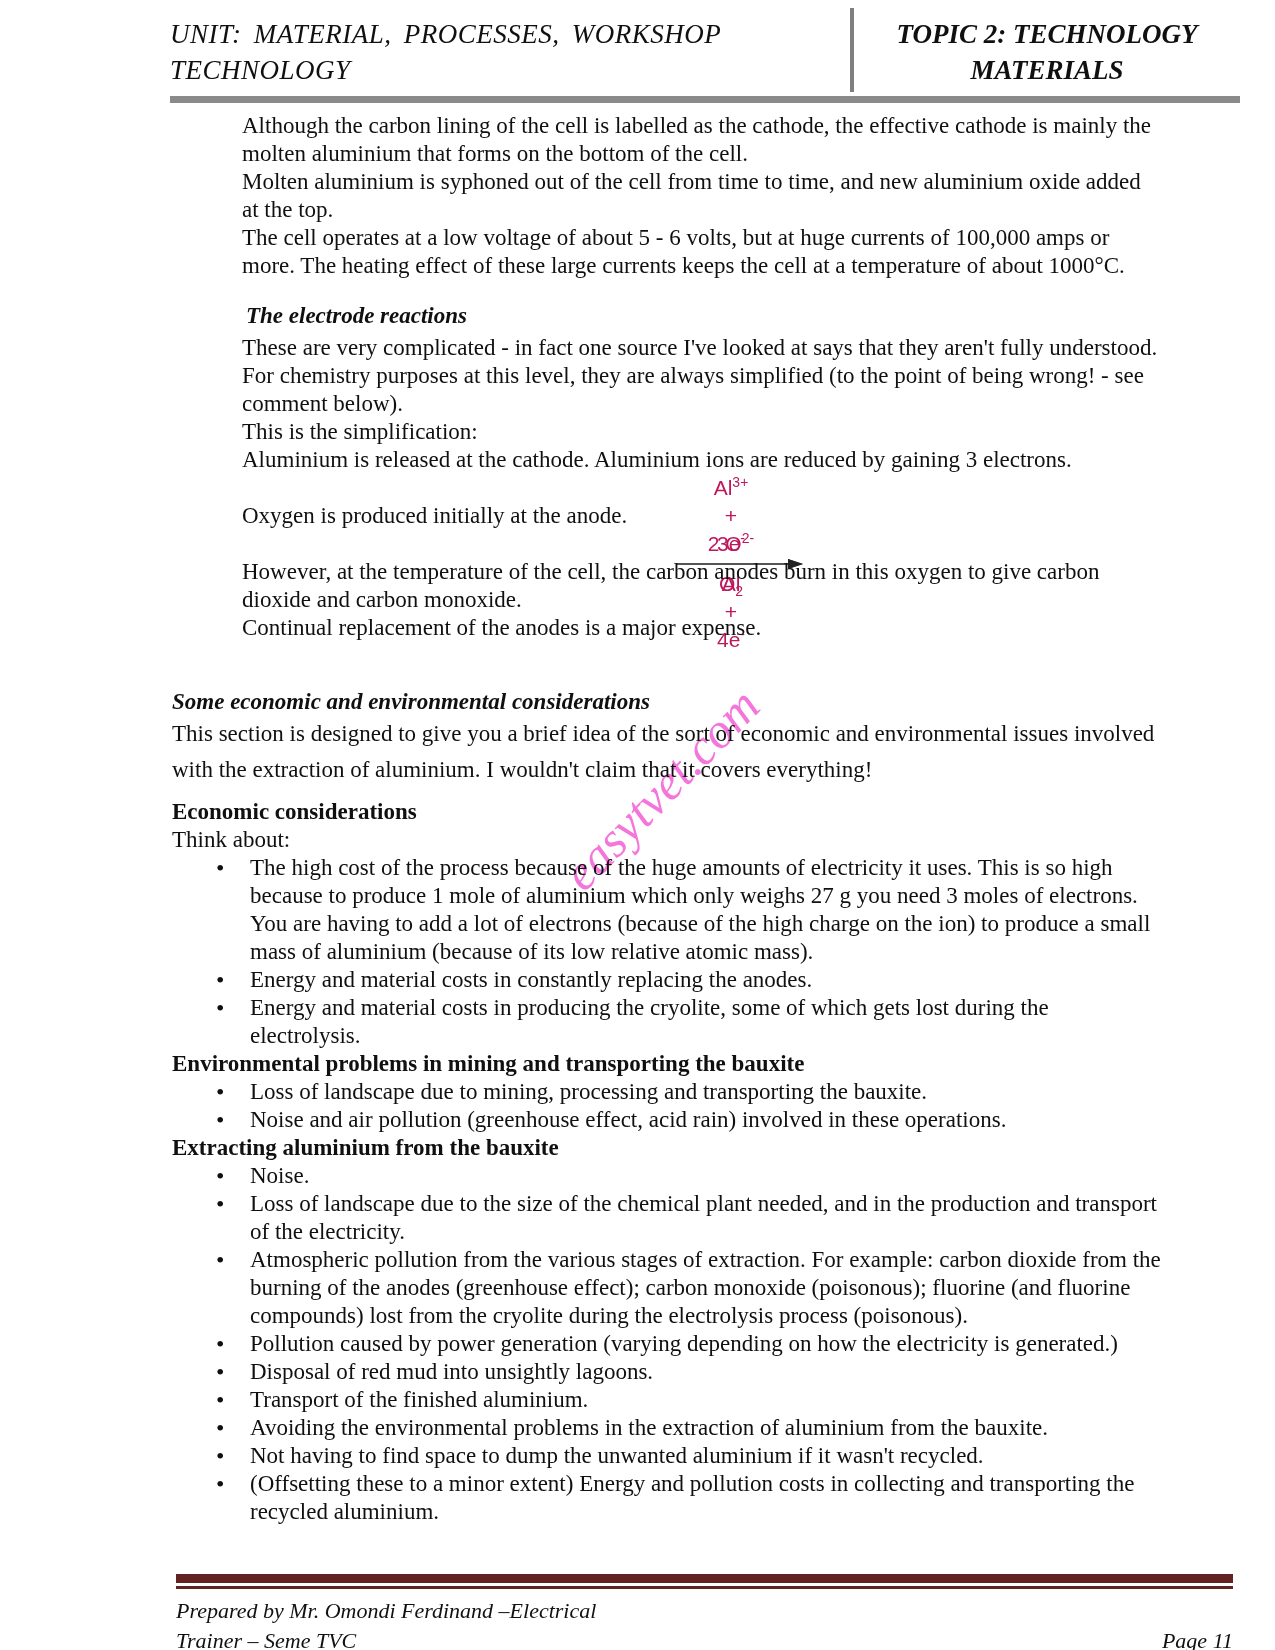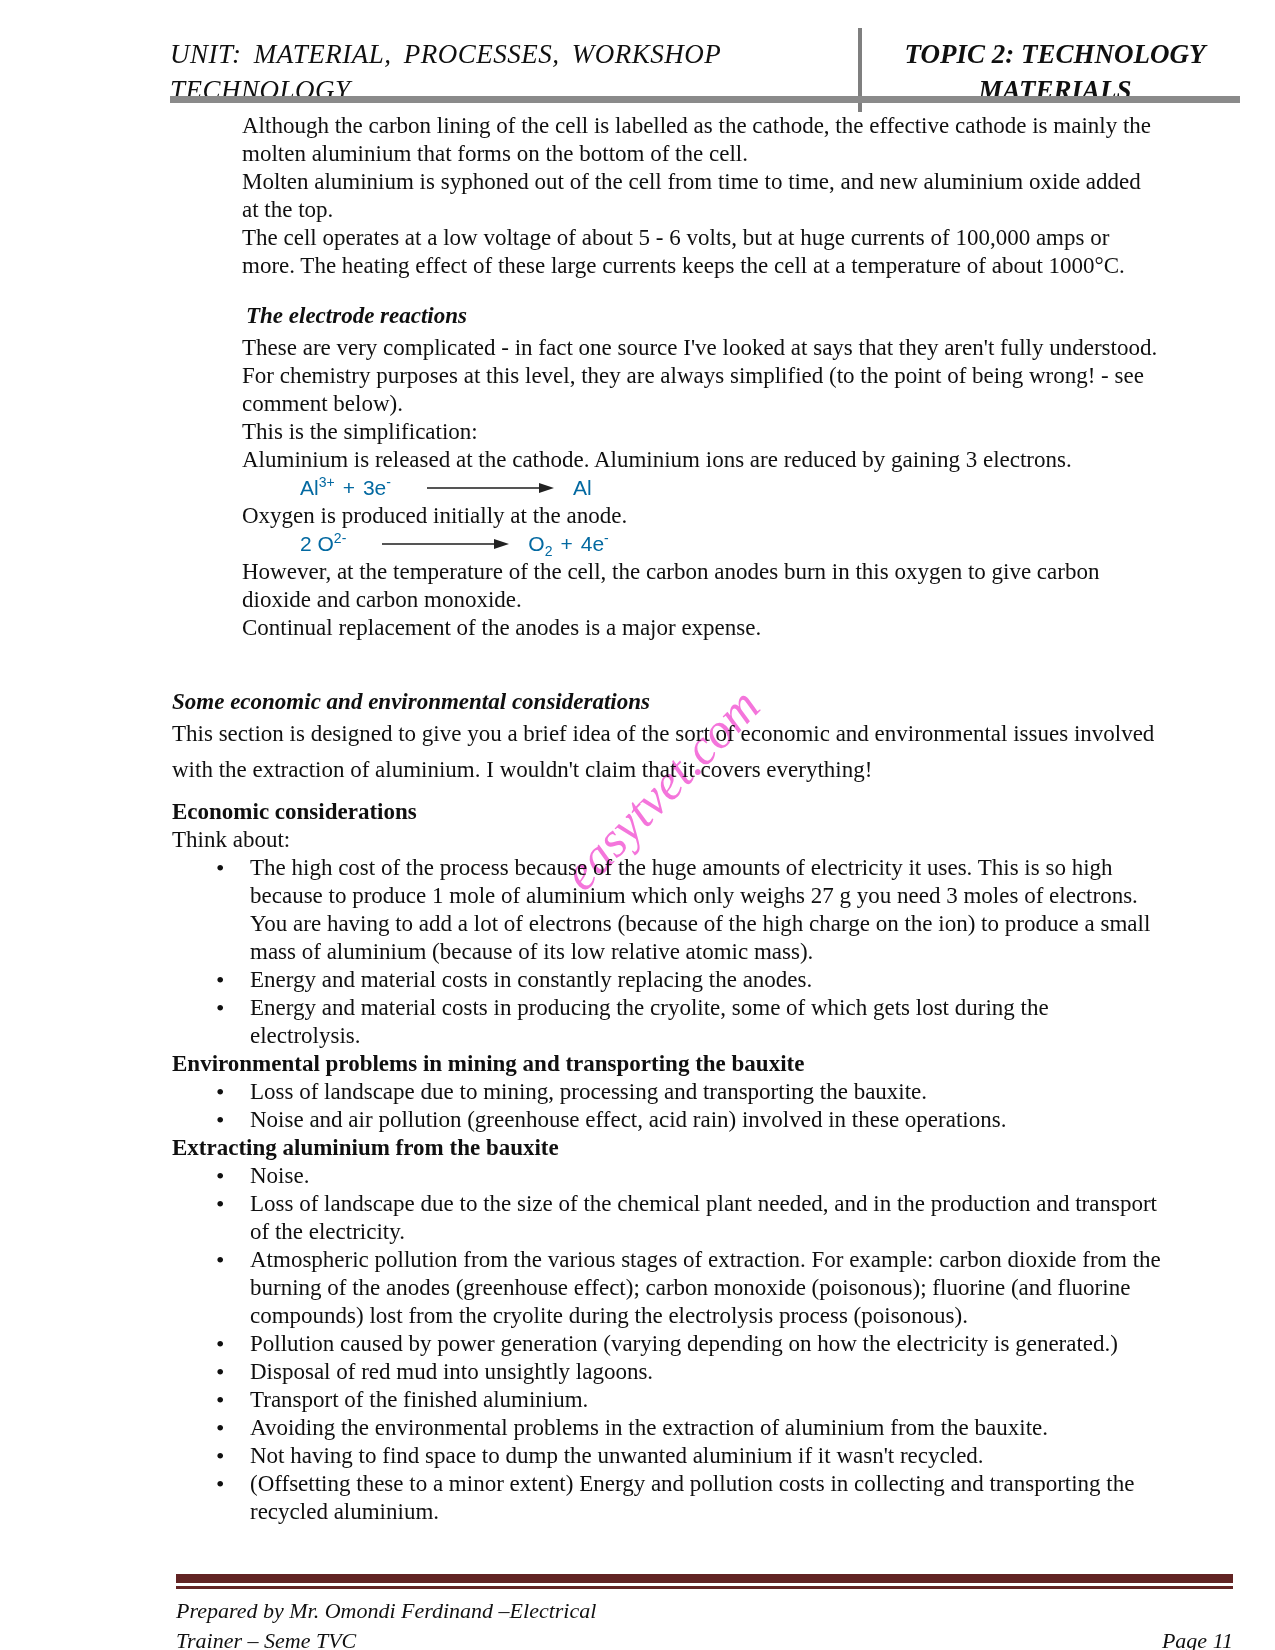--- a/index.html
+++ b/index.html
@@ -1,43 +1,43 @@
 <!DOCTYPE html>
 <html><head>
 <meta charset="utf-8">
 <style>
   html,body { margin:0; padding:0; background:#ffffff; }
   .page {
     position:relative; width:1275px; height:1650px; background:#ffffff;
     font-family:"Liberation Serif", serif; color:#101010; overflow:hidden;
   }
   
-  .header { position:absolute; left:170px; top:28px; width:1070px; height:84px; display:flex; z-index:2;gap:8px; }
+  .header { position:absolute; left:170px; top:8px; width:1070px; height:84px; display:flex; z-index:2; }
   .header-left { width:680px; font-style:italic; font-size:27px; line-height:36px; letter-spacing:0.5px; word-spacing:5px; padding-top:8px; }
   .header-left .txt { max-width:575px; }
   .header-divider { width:4px; background:#7f7f7f; align-self:stretch; }
   .header-right { flex:1; text-align:center; font-style:italic; font-weight:bold; font-size:27px; line-height:36px; padding-top:8px; }
   .header-rule { position:absolute; left:170px; top:96px; width:1070px; height:7px; background:#8a8a8a; z-index:2; }
   
   .content { position:absolute; left:172px; top:112px; width:990px; font-size:23px; line-height:28px; z-index:1; }
   .indent { margin-left:70px; width:920px; }
   p { margin:0; }
   .h { font-weight:bold; margin:0; font-size:23px; }
   .h-italic { font-weight:bold; font-style:italic; margin:4px; font-size:23px; }
   .mt22 { margin-top:22px; }
   .mt34 { margin-top:46px;font-style:italic; }
   .mt18 { margin-top:10px; }
   .wide-lines { line-height:36px; }
   ul { margin:0; padding:0; list-style:none; }
   li { position:relative; padding-left:78px; }
   li::before { content:"\2022"; position:absolute; left:44px; top:0; font-size:24px; }
   
   .eq {
-    font-family:"Liberation Sans", sans-serif; font-size:21px; color:#0369a1;
-    height:28px; display:flex; align-items:center; padding-left:58px;
+    font-family:"Liberation Sans", sans-serif; font-size:21px; color:#be185d;
+    height:28px; display:flex; align-items:center; padding-left:58px;flex-direction:column;
   }
   .eq sup { font-size:14px; vertical-align:super; line-height:0; }
   .eq sub { font-size:14px; vertical-align:sub; line-height:0; }
   .eq .op { margin:0 8px; }
   .eq .arrow { margin:0 18px 0 36px; display:flex; align-items:center; }
   
   .watermark {
     position:absolute; left:505px; top:760px; width:312px; text-align:center;
     font-size:50px; font-style:italic; color:#f46ad8; opacity:0.92;
     transform:rotate(-46deg); z-index:0; white-space:nowrap;

